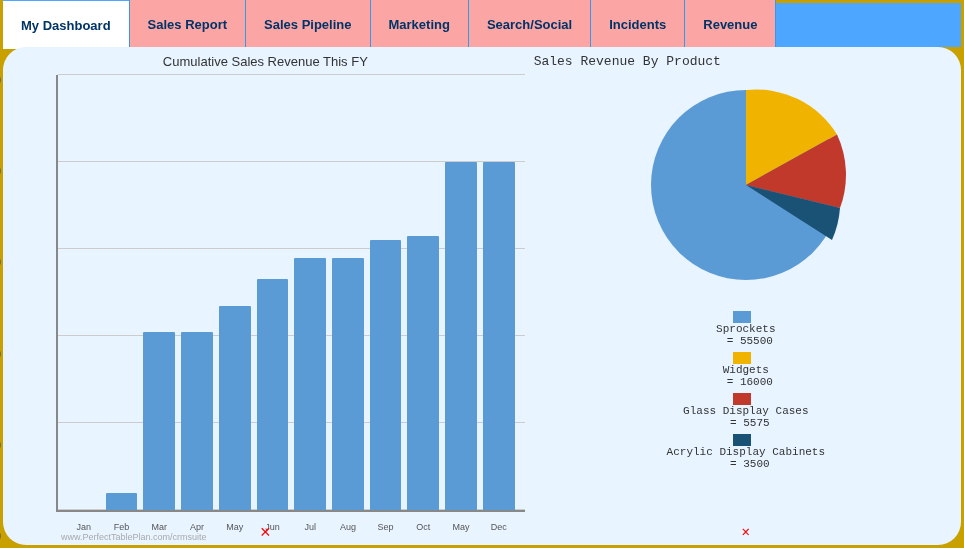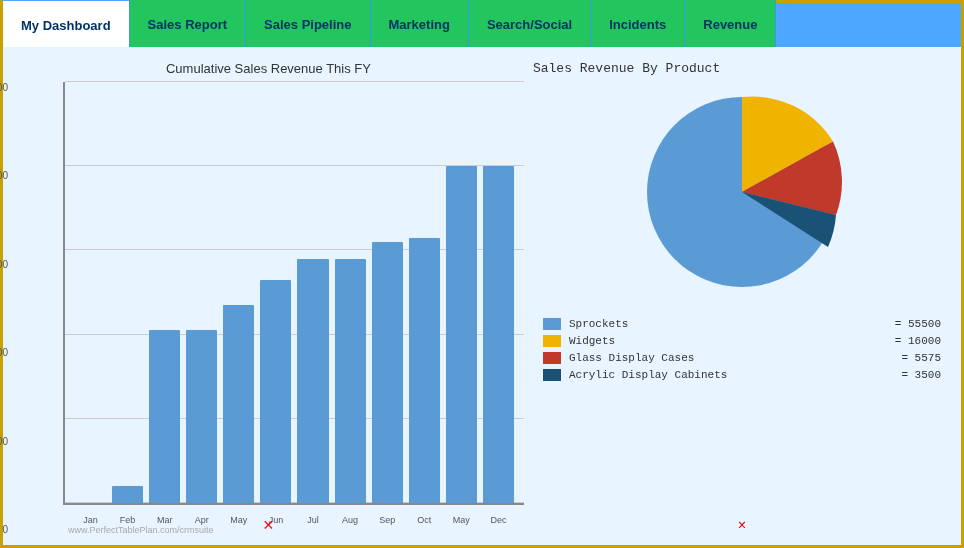--- a/index.html
+++ b/index.html
@@ -37,29 +37,30 @@
       align-items: center;
       color: #003366;
       white-space: nowrap;
     }
     .tab.active {
       background: #fff;
       color: #003366;
       border-top: 2px solid #4da6ff;
     }
     .tab:not(.active) {
-      background: #22c55e;
+      background: #fca5a5;
     }
     .main-content {
       background: #e8f4ff;
       flex: 1;
       display: flex;
       flex-direction: row;
-      padding: 10px;
+      padding: 3px;
       gap: 9px;
+      border-radius: 23px;
     }
     .chart-section {
       flex: 1.1;
       display: flex;
       flex-direction: column;
       align-items: center;
       position: relative;
     }
     .chart-title {
       font-size: 13px;
@@ -184,20 +185,21 @@
       margin-top: 16px;
       width: 100%;
       padding: 0 10px;
     }
     .legend-item {
       display: flex;
       align-items: center;
       margin-bottom: 5px;
       font-size: 11px;
       color: #333;
+      flex-direction: column;
     }
     .legend-color {
       width: 18px;
       height: 12px;
       margin-right: 8px;
       flex-shrink: 0;
     }
     .legend-name {
       flex: 1;
     }

